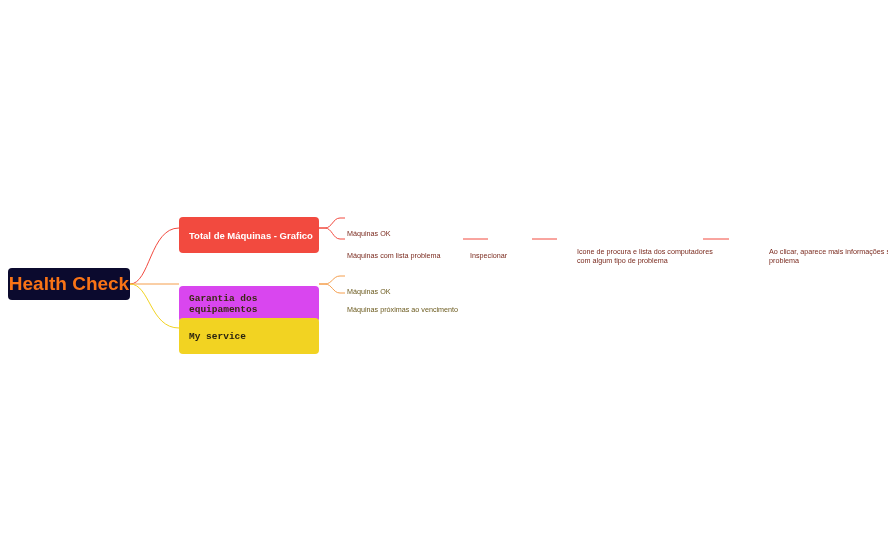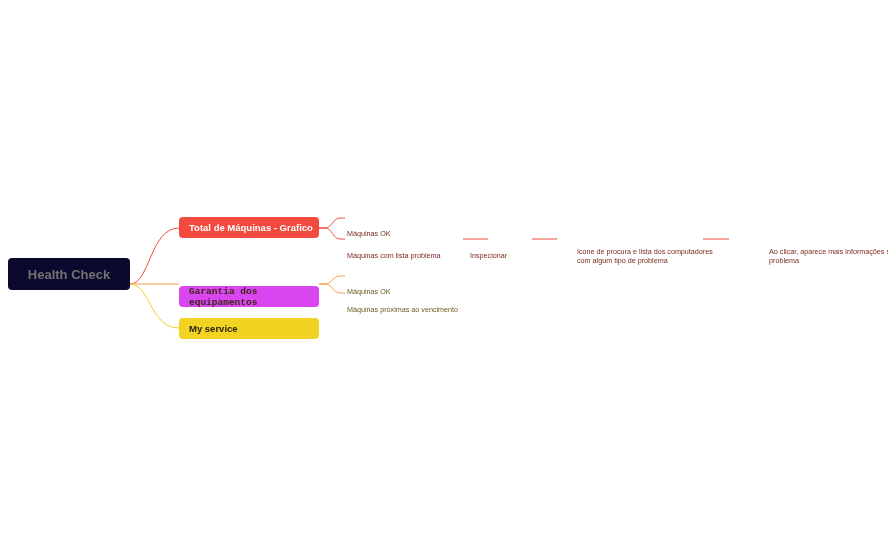--- a/index.html
+++ b/index.html
@@ -4,30 +4,30 @@
 <style>
   html, body { margin: 0; padding: 0; }
   body {
     width: 888px; height: 549px; background: #ffffff; position: relative; overflow: hidden;
     font-family: "Liberation Sans", "DejaVu Sans", sans-serif;
   }
   #canvas { position: absolute; left: 0; top: 0; width: 888px; height: 549px; }
   svg.links { position: absolute; left: 0; top: 0; width: 888px; height: 549px; pointer-events: none; }
   .node { position: absolute; box-sizing: border-box; display: flex; align-items: center; border-radius: 4px; cursor: pointer; }
   .root {
-    left: 8px; top: 258px; width: 122px; height: 32px;
-    background: #0b0a2e; color: #737373; font-size: 13px; font-weight: bold;
+    left: 8px; top: 268px; width: 122px; height: 32px;
+    background: #0b0a2e; color: #f97316; font-size: 19px; font-weight: bold;
     justify-content: center; border-radius: 4px;
   }
   .main {
-    left: 179px; width: 140px; height: 21px; font-size: 9.5px; font-weight: bold; padding-left: 10px;
+    left: 179px; width: 140px; height: 36px; font-size: 9.5px; font-weight: bold; padding-left: 10px;
   }
   .main-red { top: 217px; background: #f24a3f; color: #ffffff; }
   .main-orange { top: 286px; background: #d946ef; color: #3a2a12; font-family: Liberation Mono, monospace; }
-  .main-yellow { top: 318px; background: #f2d322; color: #2a2410; }
+  .main-yellow { top: 318px; background: #f2d322; color: #2a2410; font-family: Liberation Mono, monospace; }
   .leaf { position: absolute; font-size: 7.2px; line-height: 9px; white-space: nowrap; cursor: pointer; margin-top: 16px; }
   .leaf.red { color: #7a2a1e; }
   .leaf.orange { color: #6b5a1e; }
   .leaf.wrap { white-space: normal; }
 </style>
 </head>
 <body>
 
 <div id="canvas">
   <svg class="links" viewBox="0 0 888 549">

